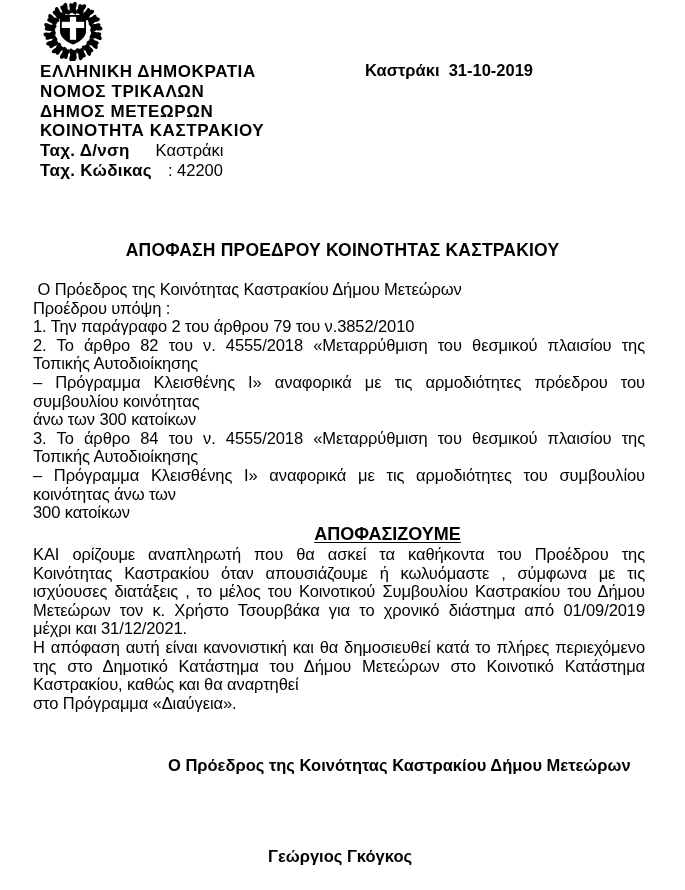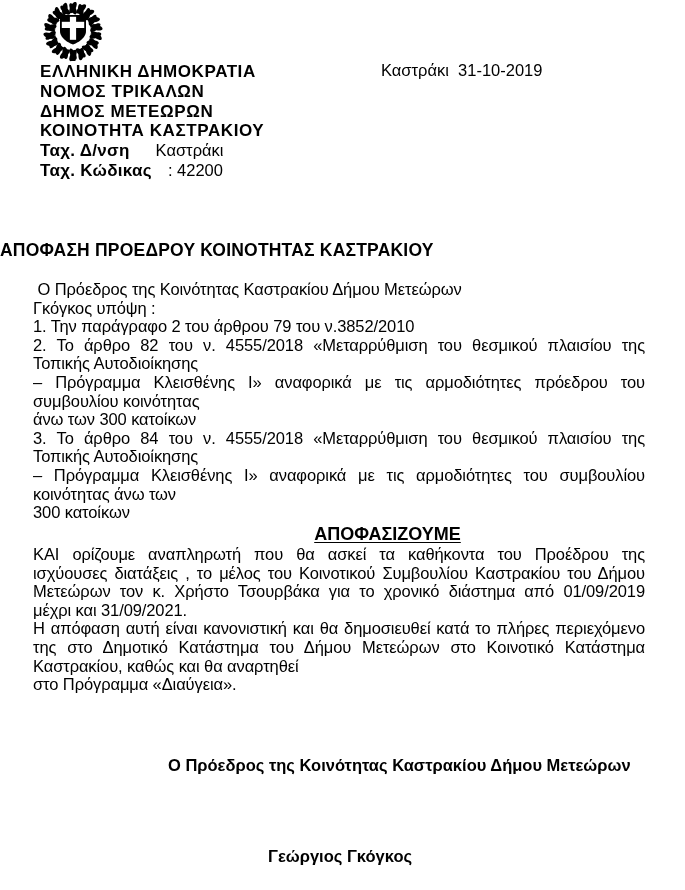--- a/index.html
+++ b/index.html
@@ -41,33 +41,33 @@
     line-height: 19.8px;
     white-space: nowrap;
   }
   .addr-label { font-weight: bold; letter-spacing: 0.3px; }
   .addr-row .addr-value { font-weight: normal; font-size: 16.5px; text-align: center; }
   .row-address .addr-value { margin-left: 26px; }
   .row-postal .addr-value { margin-left: 16px; }
   
   .dateline {
     position: absolute;
-    left: 381px;
+    left: 365px;
     top: 61px;
-    font-weight: normal;
+    font-weight: bold;
     font-size: 16.5px;
     white-space: pre;
   }
   
   .doc-title {
     position: absolute;
     left: 0;
     top: 240px;
     width: 685px;
-    text-align: left;
+    text-align: center;
     font-weight: bold;
     font-size: 17.5px;
     letter-spacing: 0.2px;
   }
   
   .body-block {
     position: absolute;
     left: 33px;
     width: 612px;
   }
@@ -166,41 +166,42 @@
       <span class="addr-label">Ταχ. Κώδικας</span><span class="addr-value">: 42200</span>
     </div>
   </div>
 
   <div class="dateline">Καστράκι &nbsp;31-10-2019</div>
 
   <div class="doc-title">ΑΠΟΦΑΣΗ ΠΡΟΕΔΡΟΥ ΚΟΙΝΟΤΗΤΑΣ ΚΑΣΤΡΑΚΙΟΥ</div>
 
   <div class="body-block preamble">
       <div class="body-line">&nbsp;Ο Πρόεδρος της Κοινότητας Καστρακίου Δήμου Μετεώρων</div>
-      <div class="body-line">Γκόγκος υπόψη :</div>
+      <div class="body-line">Προέδρου υπόψη :</div>
       <div class="body-line">1. Την παράγραφο 2 του άρθρου 79 του ν.3852/2010</div>
       <div class="body-line fill">2. Το άρθρο 82 του ν. 4555/2018 «Μεταρρύθμιση του θεσμικού πλαισίου της</div>
       <div class="body-line">Τοπικής Αυτοδιοίκησης</div>
       <div class="body-line fill">– Πρόγραμμα Κλεισθένης Ι» αναφορικά με τις αρμοδιότητες πρόεδρου του</div>
       <div class="body-line">συμβουλίου κοινότητας</div>
       <div class="body-line">άνω των 300 κατοίκων</div>
       <div class="body-line fill">3. Το άρθρο 84 του ν. 4555/2018 «Μεταρρύθμιση του θεσμικού πλαισίου της</div>
       <div class="body-line">Τοπικής Αυτοδιοίκησης</div>
       <div class="body-line fill">– Πρόγραμμα Κλεισθένης Ι» αναφορικά με τις αρμοδιότητες του συμβουλίου</div>
       <div class="body-line">κοινότητας άνω των</div>
       <div class="body-line">300 κατοίκων</div>
     </div>
 
   <div class="decision-heading">ΑΠΟΦΑΣΙΖΟΥΜΕ</div>
 
   <div class="body-block decision-body">
       <div class="body-line fill">ΚΑΙ ορίζουμε αναπληρωτή που θα ασκεί τα καθήκοντα του Προέδρου της</div>
+      <div class="body-line fill">Κοινότητας Καστρακίου όταν απουσιάζουμε ή κωλυόμαστε , σύμφωνα με τις</div>
       <div class="body-line fill">ισχύουσες διατάξεις , το μέλος του Κοινοτικού Συμβουλίου Καστρακίου του Δήμου</div>
       <div class="body-line fill">Μετεώρων τον κ. Χρήστο Τσουρβάκα για το χρονικό διάστημα από 01/09/2019</div>
-      <div class="body-line">μέχρι και 31/09/2021.</div>
+      <div class="body-line">μέχρι και 31/12/2021.</div>
       <div class="body-line fill">Η απόφαση αυτή είναι κανονιστική και θα δημοσιευθεί κατά το πλήρες περιεχόμενο</div>
       <div class="body-line fill">της στο Δημοτικό Κατάστημα του Δήμου Μετεώρων στο Κοινοτικό Κατάστημα</div>
       <div class="body-line">Καστρακίου, καθώς και θα αναρτηθεί</div>
       <div class="body-line">στο Πρόγραμμα «Διαύγεια».</div>
     </div>
 
   <div class="signature-role">Ο Πρόεδρος της Κοινότητας Καστρακίου Δήμου Μετεώρων</div>
   <div class="signature-name">Γεώργιος Γκόγκος</div>
 
 </div>

